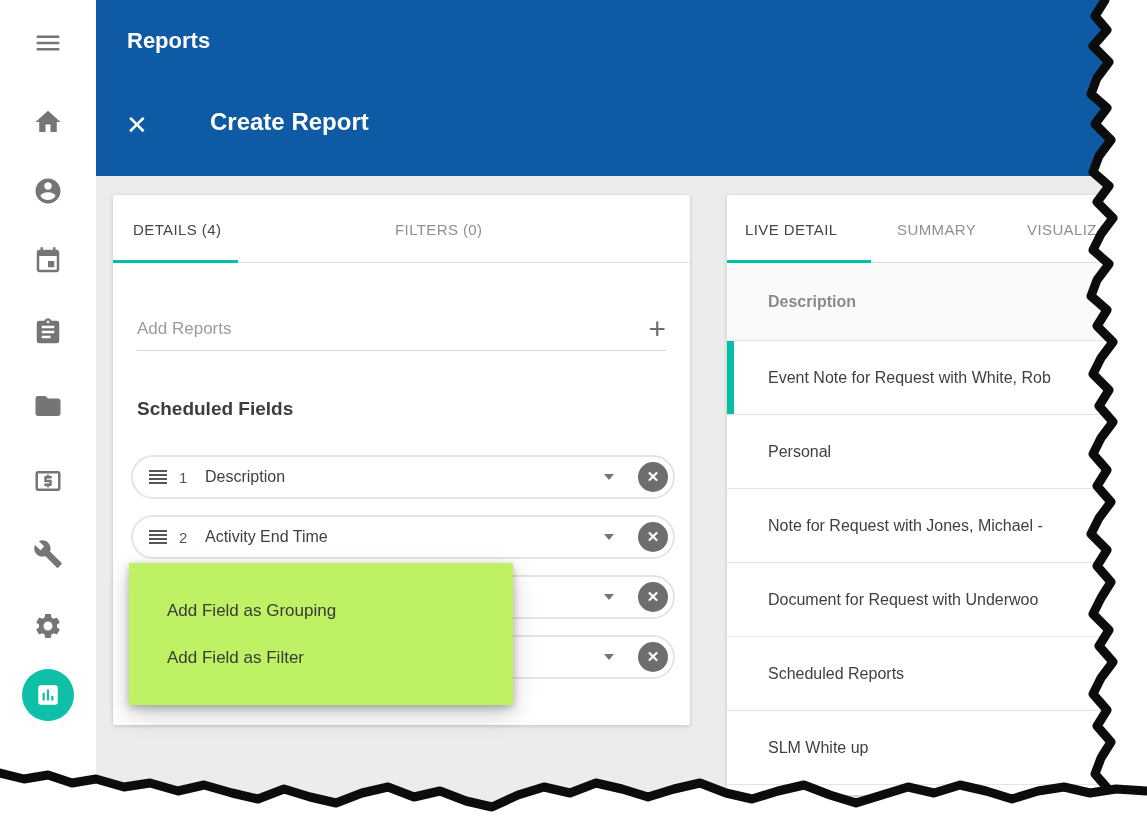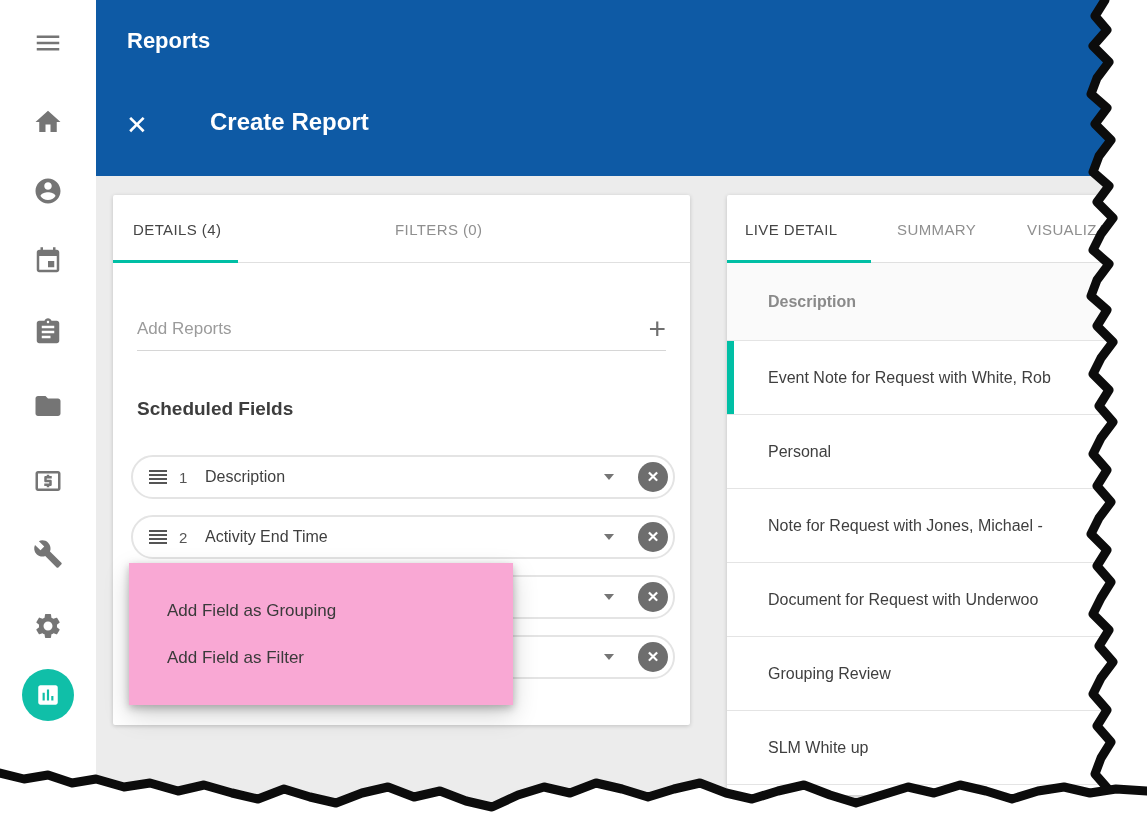--- a/index.html
+++ b/index.html
@@ -32,21 +32,21 @@
   
   .addfields { position:absolute; left:24px; right:24px; top:112px; height:44px; border-bottom:1px solid #d6d6d6; display:flex; align-items:center; justify-content:space-between; font-size:17px; color:#9b9b9b; cursor:text; }
   .plus { font-size:30px; font-weight:300; color:#6f6f6f; line-height:1; cursor:pointer; }
   .selected-title { position:absolute; left:24px; top:203px; font-size:19px; font-weight:700; color:#3d3d3d; }
   .pill { position:absolute; left:18px; width:544px; height:44px; background:#fff; border:2px solid #e4e4e4; border-radius:23px; display:flex; align-items:center; cursor:grab; }
   .pill .drag { margin-left:16px; display:flex; }
   .pill .num { margin-left:12px; width:14px; font-size:15px; color:#555; }
   .pill .label { margin-left:12px; flex:1; font-size:16px; color:#3f3f3f; white-space:nowrap; overflow:hidden; }
   .caret { width:0; height:0; border-left:5px solid transparent; border-right:5px solid transparent; border-top:6px solid #757575; margin-right:24px; cursor:pointer; }
   .xbtn { width:30px; height:30px; border-radius:50%; background:#6e6e6e; color:#fff; font-size:15px; font-weight:700; display:flex; align-items:center; justify-content:center; margin-right:5px; cursor:pointer; flex:0 0 auto; }
-  .menu { position:absolute; left:16px; top:368px; width:384px; height:142px; background:#f9a8d4; z-index:5;
+  .menu { position:absolute; left:16px; top:368px; width:384px; height:142px; background:#bef264; z-index:5;
           box-shadow:0 3px 8px rgba(0,0,0,.25), 0 10px 24px rgba(0,0,0,.18); }
   .menu-item { position:absolute; left:38px; right:10px; height:34px; display:flex; align-items:center; font-size:17px; color:#3a3a3a; cursor:pointer; }
   .mi1 { top:31px; } .mi2 { top:78px; }
   
   .thead { position:absolute; left:0; right:0; top:68px; height:78px; background:#fafafa; border-bottom:1px solid #e4e4e4; display:flex; align-items:center; }
   .thead .txt { margin-left:41px; font-size:16px; font-weight:600; color:#8a8a8a; }
   .trow { position:absolute; left:0; right:0; height:74px; border-bottom:1px solid #e4e4e4; display:flex; align-items:center; background:#fff; cursor:pointer; }
   .trow .txt { margin-left:41px; font-size:16px; color:#3f3f3f; white-space:nowrap; }
   .trow.selected::before { content:""; position:absolute; left:0; top:0; bottom:0; width:7px; background:#00bfa5; }
   
@@ -201,21 +201,21 @@
       <div class="trow selected" style="top:146px;">
         <span class="txt">Event Note for Request with White, Rob</span>
       </div>
       <div class="trow" style="top:294px;">
         <span class="txt">Note for Request with Jones, Michael -</span>
       </div>
       <div class="trow" style="top:368px;">
         <span class="txt">Document for Request with Underwoo</span>
       </div>
       <div class="trow" style="top:442px;">
-        <span class="txt">Grouping Review</span>
+        <span class="txt">Scheduled Reports</span>
       </div>
       <div class="trow" style="top:516px;">
         <span class="txt">SLM White up</span>
       </div>
     </section>
   </div>
 
   <svg class="tear tear-right" width="80" height="830" viewBox="0 0 80 830">
     <path d="M38,0 L28,16 40,30 26,46 42,62 30,78 24,94 40,108 28,124 44,140 32,156 26,172 42,186 30,202 46,218 34,234 26,250 42,264 30,280 24,296 40,310 30,326 46,342 34,358 26,374 42,390 32,406 46,422 34,438 26,454 40,470 30,486 44,502 32,518 24,534 40,550 30,566 44,582 34,598 26,614 42,630 32,646 46,662 34,678 26,694 40,710 30,726 44,742 34,758 28,774 42,790 36,806 30,820 36,830 L80,830 L80,0 Z" fill="#ffffff"></path>
     <path d="M38,0 L28,16 40,30 26,46 42,62 30,78 24,94 40,108 28,124 44,140 32,156 26,172 42,186 30,202 46,218 34,234 26,250 42,264 30,280 24,296 40,310 30,326 46,342 34,358 26,374 42,390 32,406 46,422 34,438 26,454 40,470 30,486 44,502 32,518 24,534 40,550 30,566 44,582 34,598 26,614 42,630 32,646 46,662 34,678 26,694 40,710 30,726 44,742 34,758 28,774 42,790 36,806 30,820 36,830" fill="none" stroke="#0c0c0c" stroke-width="9" stroke-linejoin="round" stroke-linecap="round"></path>

